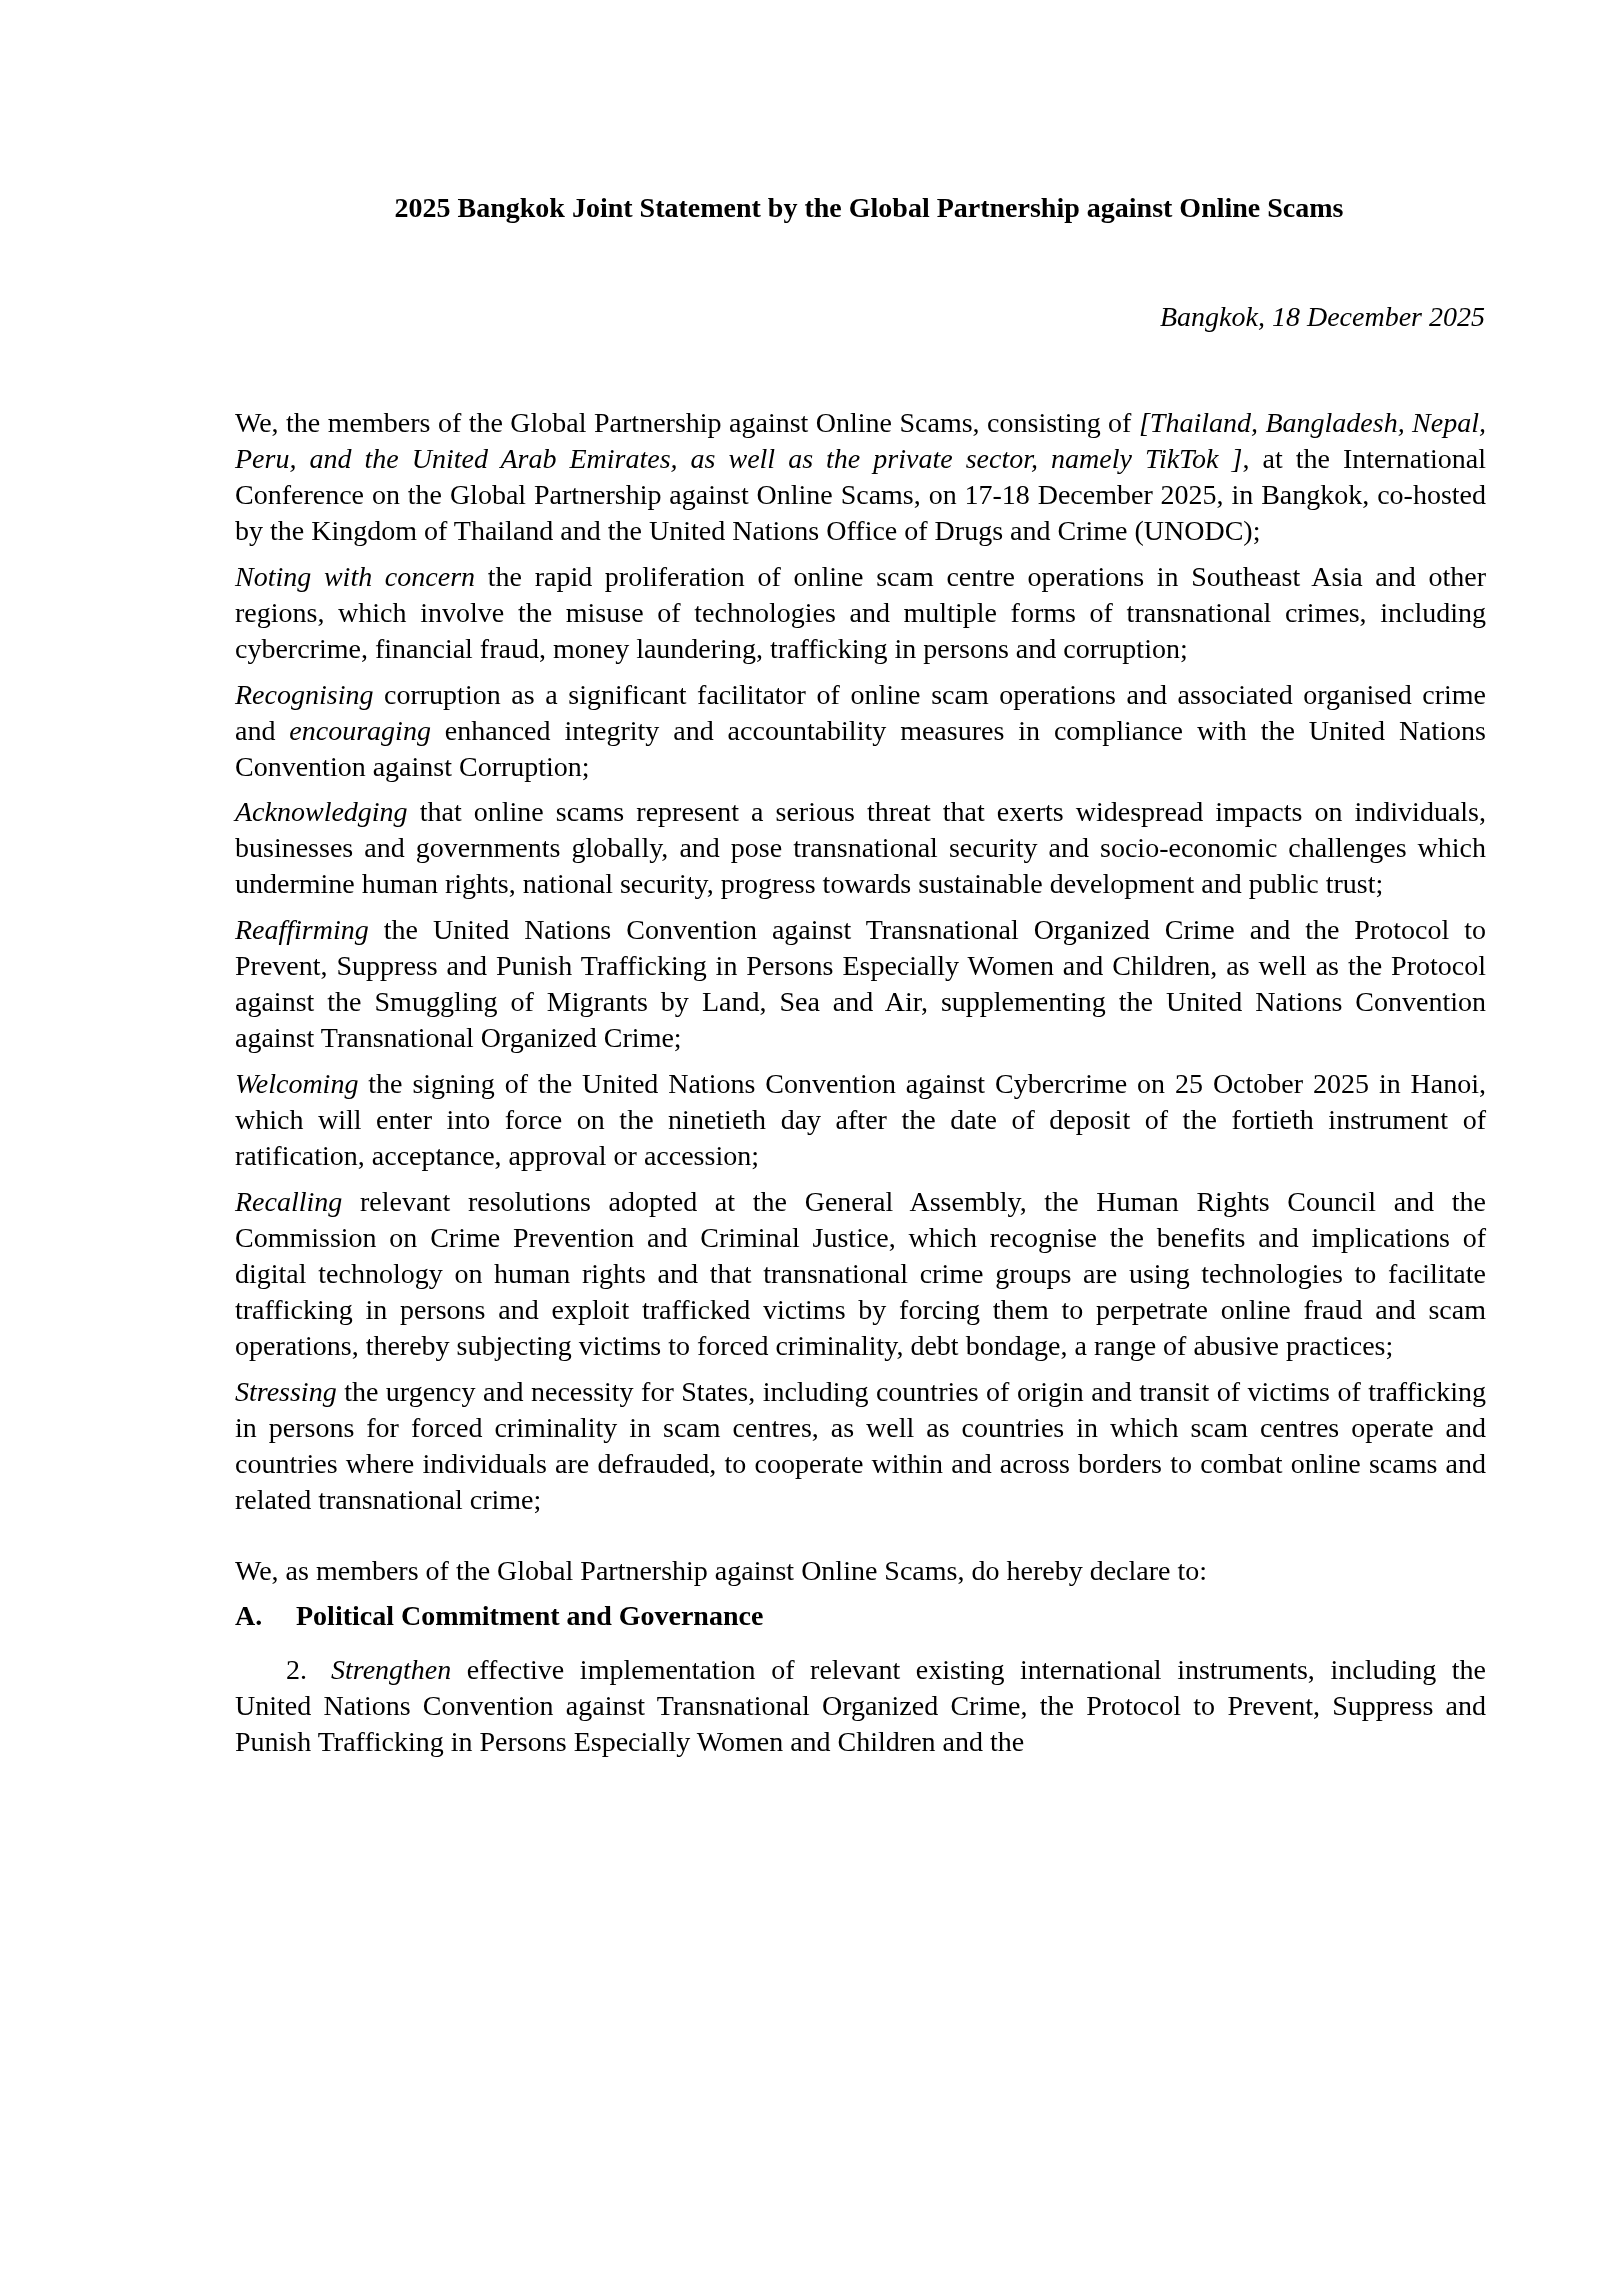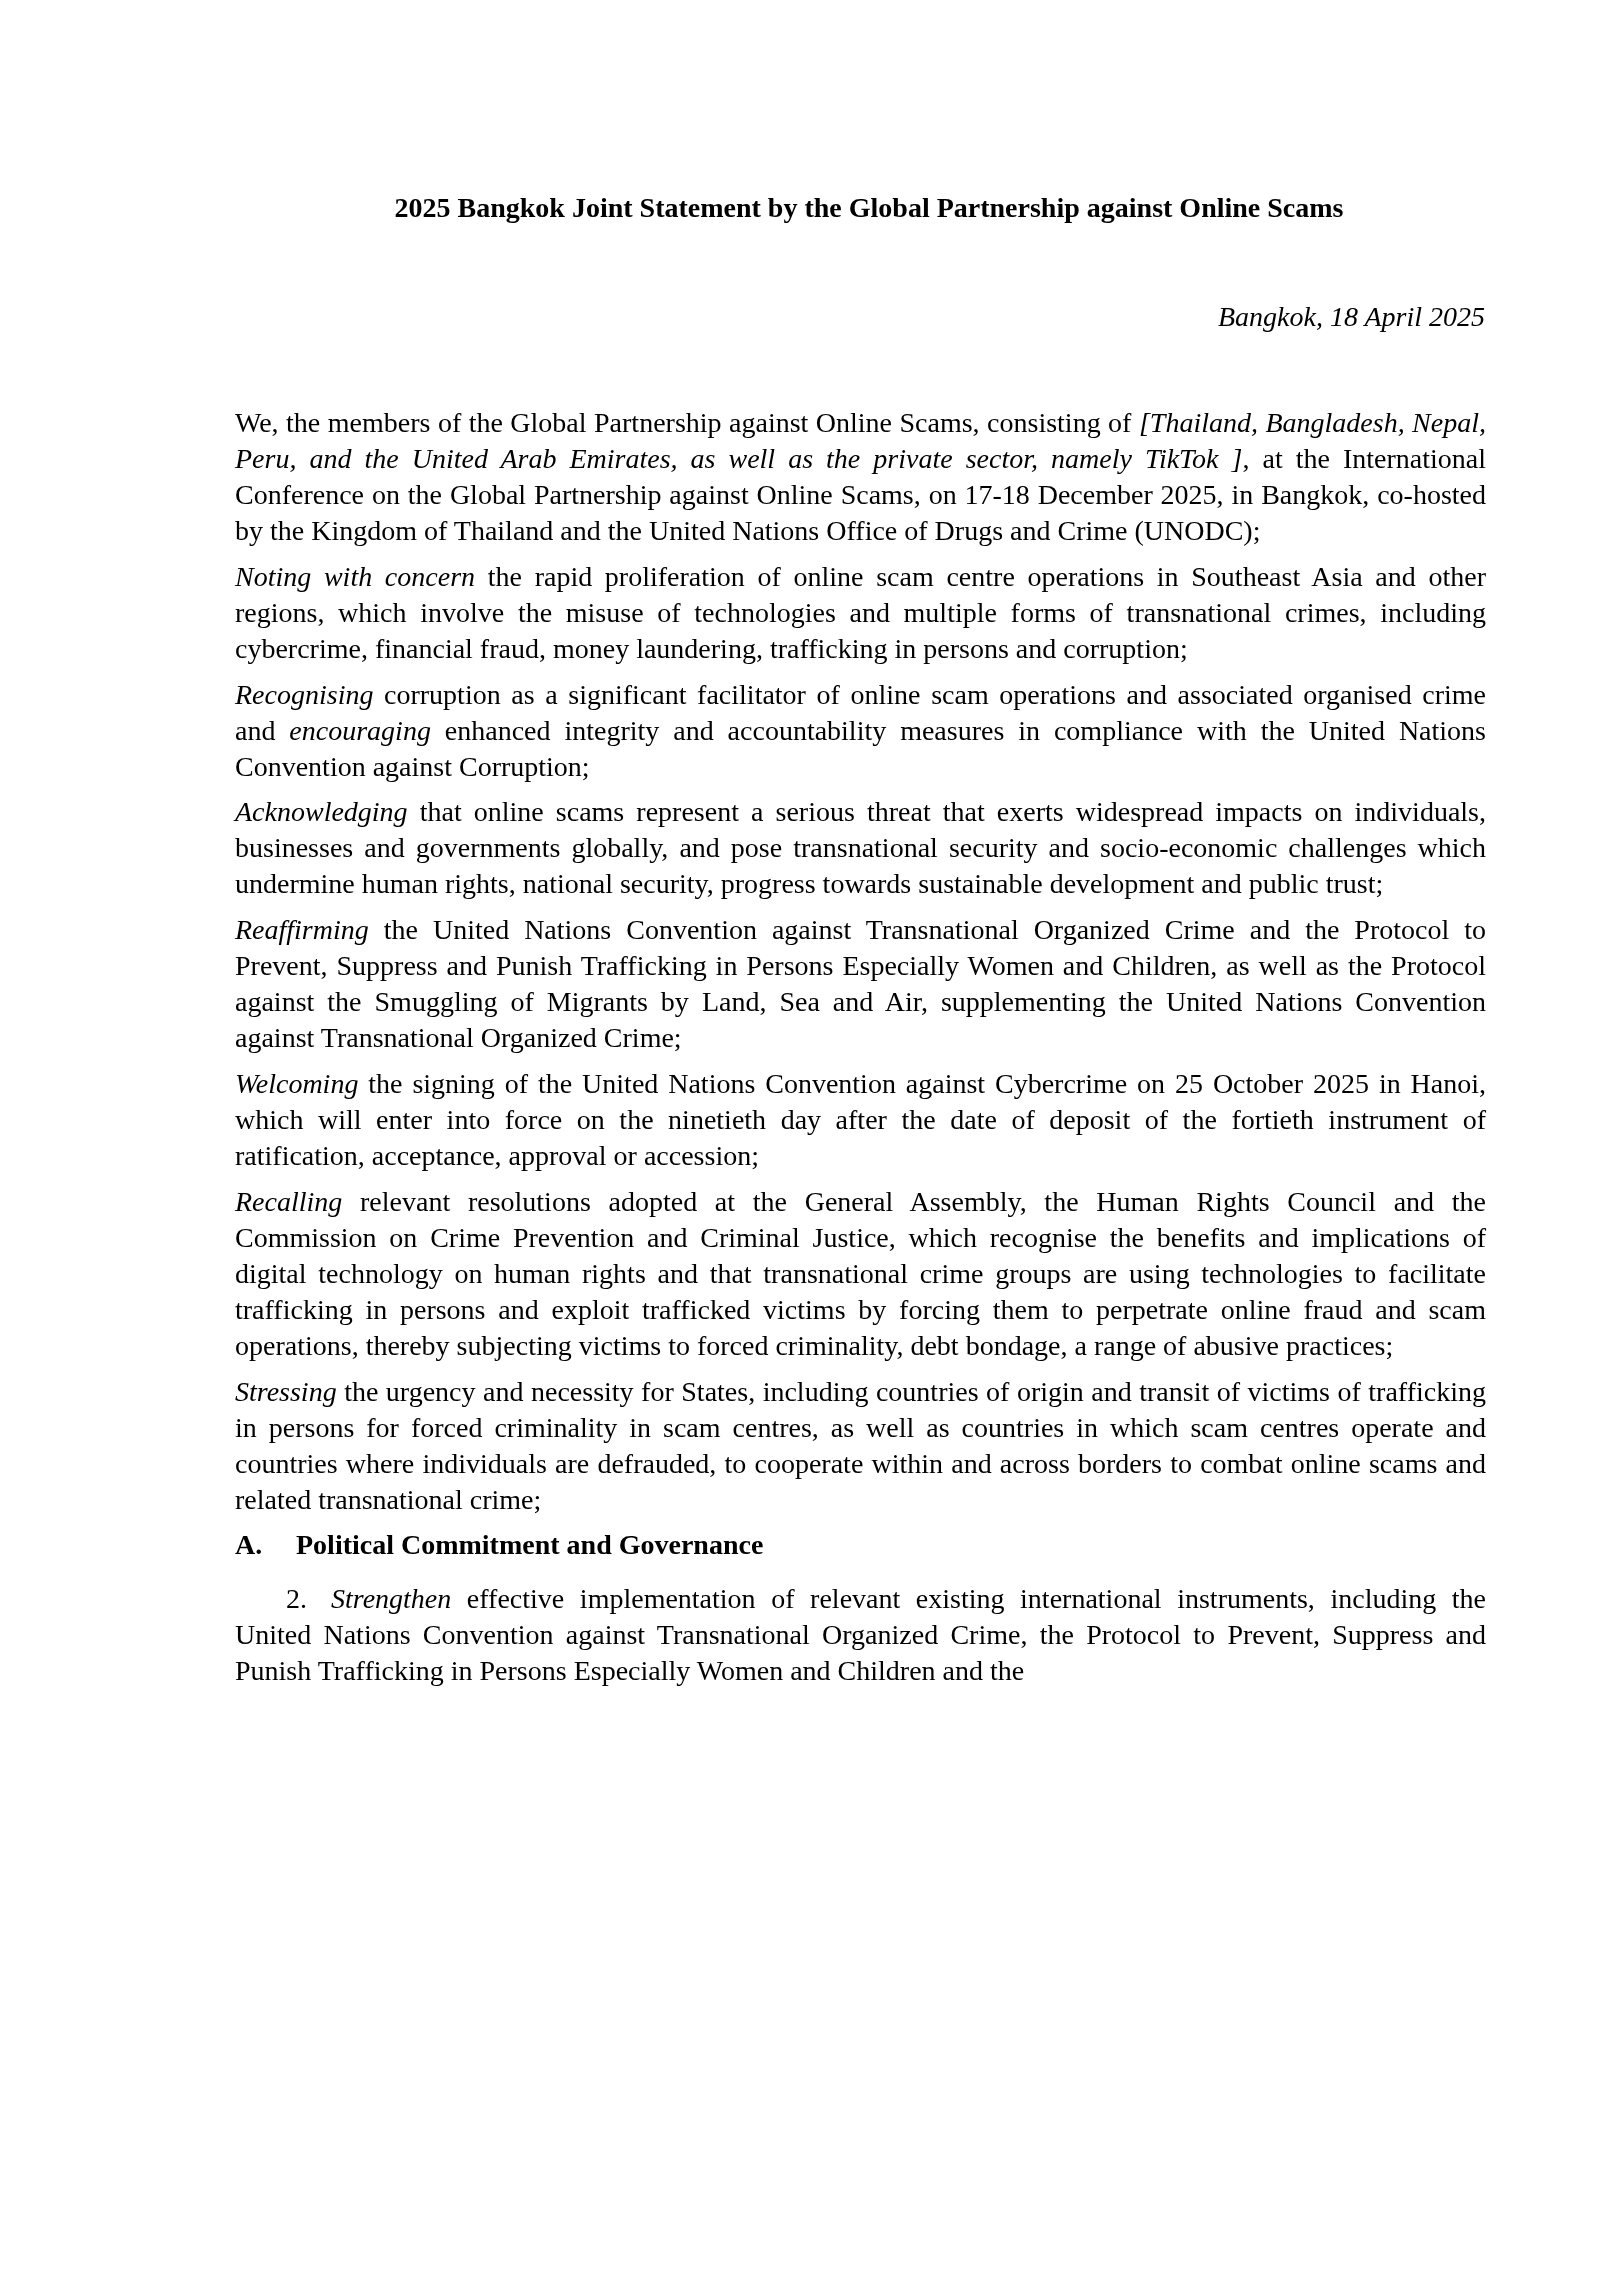--- a/index.html
+++ b/index.html
@@ -16,39 +16,40 @@
   .heading { font-weight: bold; margin: 0 0 18px 0; }
   .heading .letter { display: inline-block; width: 61px; }
   .item { margin: 0 0 11.8px 0; text-align: justify; text-indent: 51px; }
   .item .num { display: inline-block; text-indent: 0; width: 45px; }
 </style>
 </head>
 <body>
 
 <div class="page">
   <div class="title">2025 Bangkok Joint Statement by the Global Partnership against Online Scams</div>
-  <div class="date">Bangkok, 18 April 2025</div>
+  <div class="date">Bangkok, 18 December 2025</div>
 
   <div class="body">
     <p class="para"><span>We, the members of the Global Partnership against Online Scams, consisting of </span><i>[Thailand, Bangladesh, Nepal, Peru, and the United Arab Emirates, as well as the private sector, namely TikTok ]</i><span>, at the International Conference on the Global Partnership against Online Scams, on 17-18 December 2025, in Bangkok, co-hosted by the Kingdom of Thailand and the United Nations Office of Drugs and Crime (UNODC);</span></p>
 
     <p class="para"><i>Noting with concern</i><span> the rapid proliferation of online scam centre operations in Southeast Asia and other regions, which involve the misuse of technologies and multiple forms of transnational crimes, including cybercrime, financial fraud, money laundering, trafficking in persons and corruption;</span></p>
 
     <p class="para"><i>Recognising</i><span> corruption as a significant facilitator of online scam operations and associated organised crime and </span><i>encouraging</i><span> enhanced integrity and accountability measures in compliance with the United Nations Convention against Corruption;</span></p>
 
     <p class="para"><i>Acknowledging</i><span> that online scams represent a serious threat that exerts widespread impacts on individuals, businesses and governments globally, and pose transnational security and socio-economic challenges which undermine human rights, national security, progress towards sustainable development and public trust;</span></p>
 
     <p class="para"><i>Reaffirming</i><span> the United Nations Convention against Transnational Organized Crime and the Protocol to Prevent, Suppress and Punish Trafficking in Persons Especially Women and Children, as well as the Protocol against the Smuggling of Migrants by Land, Sea and Air, supplementing the United Nations Convention against Transnational Organized Crime;</span></p>
 
     <p class="para"><i>Welcoming</i><span> the signing of the United Nations Convention against Cybercrime on 25 October 2025 in Hanoi, which will enter into force on the ninetieth day after the date of deposit of the fortieth instrument of ratification, acceptance, approval or accession;</span></p>
 
     <p class="para"><i>Recalling</i><span> relevant resolutions adopted at the General Assembly, the Human Rights Council and the Commission on Crime Prevention and Criminal Justice, which recognise the benefits and implications of digital technology on human rights and that transnational crime groups are using technologies to facilitate trafficking in persons and exploit trafficked victims by forcing them to perpetrate online fraud and scam operations, thereby subjecting victims to forced criminality, debt bondage, a range of abusive practices;</span></p>
 
     <p class="para"><i>Stressing</i><span> the urgency and necessity for States, including countries of origin and transit of victims of trafficking in persons for forced criminality in scam centres, as well as countries in which scam centres operate and countries where individuals are defrauded, to cooperate within and across borders to combat online scams and related transnational crime;</span></p>
 
+    <p class="para declare">We, as members of the Global Partnership against Online Scams, do hereby declare to:</p>
 
     <p class="heading"><span class="letter">A.</span><span>Political Commitment and Governance</span></p>
 
 
     <p class="item"><span class="num">2.</span><i>Strengthen</i><span> effective implementation of relevant existing international instruments, including the United Nations Convention against Transnational Organized Crime, the Protocol to Prevent, Suppress and Punish Trafficking in Persons Especially Women and Children and the</span></p>
   </div>
 </div>
 
 
 </body></html>

